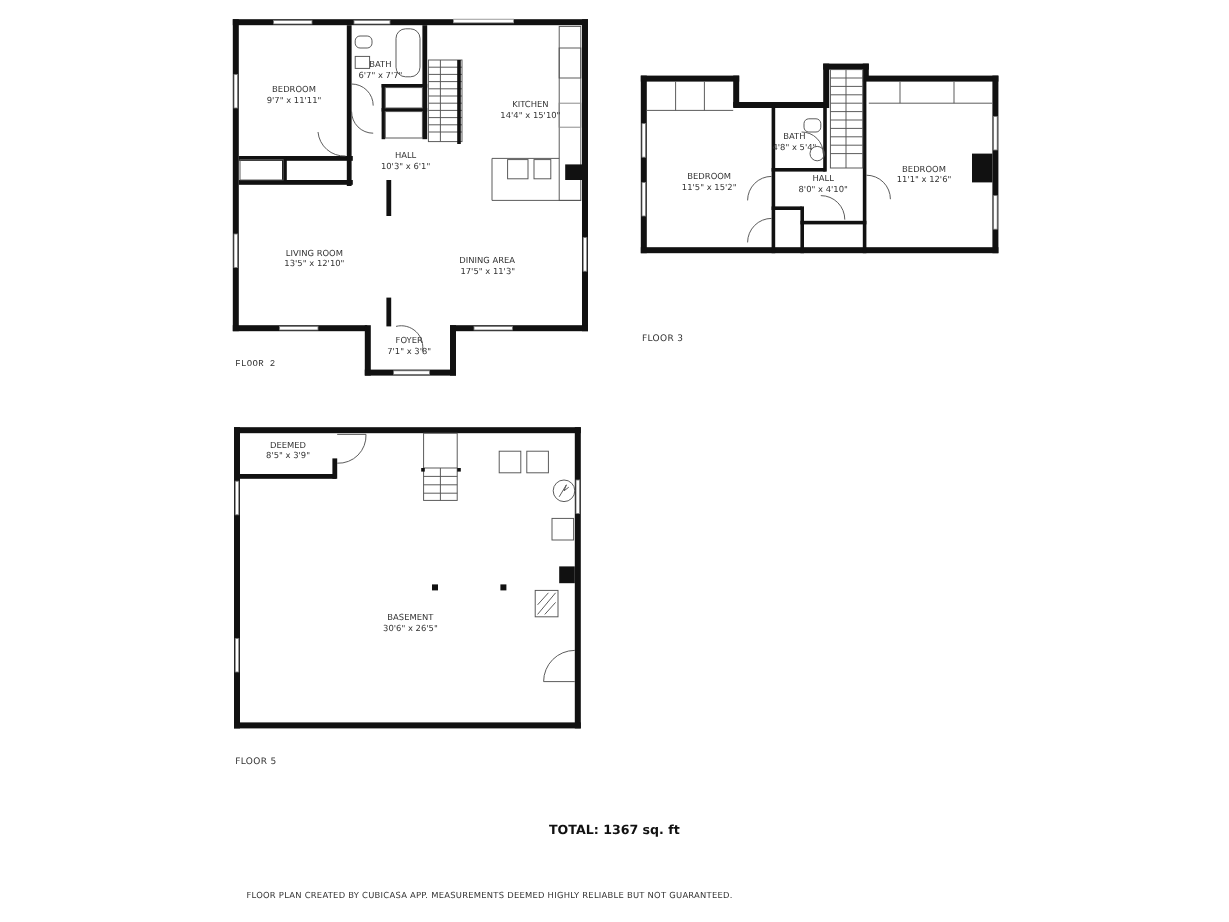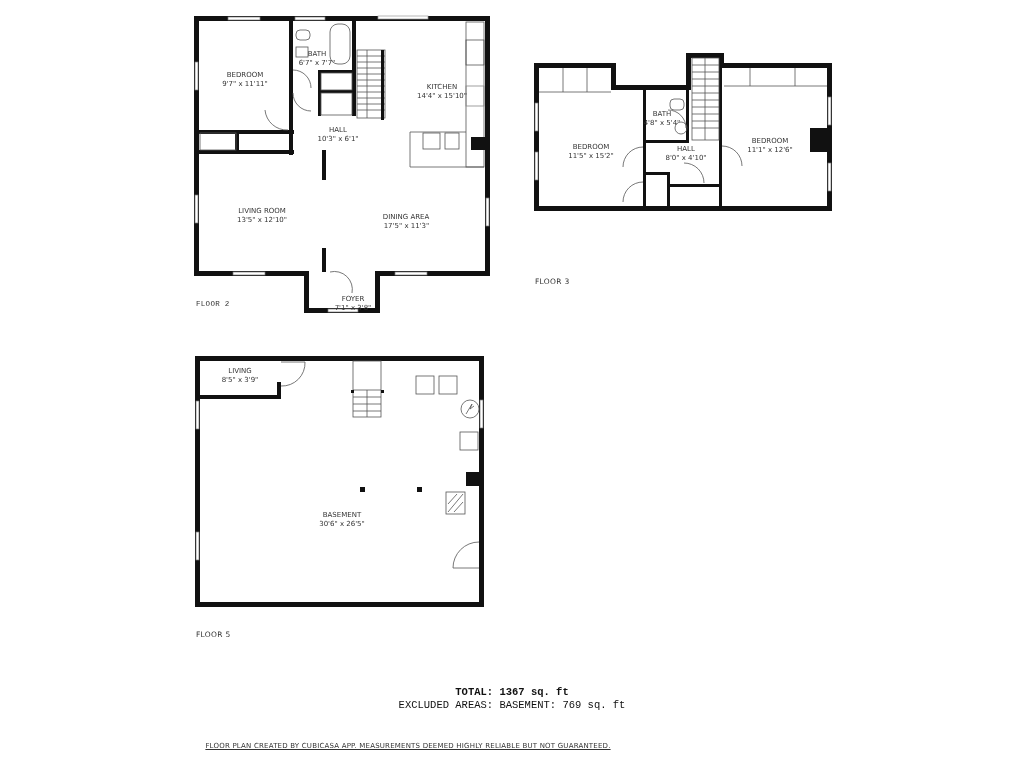--- a/index.html
+++ b/index.html
@@ -3,23 +3,23 @@
 <meta charset="utf-8">
 <style>
   html, body { margin:0; padding:0; background:#ffffff; }
   body { width:1024px; height:768px; position:relative; overflow:hidden; font-family:"DejaVu Sans", sans-serif; color:#222; }
   svg.plan { position:absolute; left:0; top:0; width:1024px; height:768px; }
   .wall { fill:#111; }
   .thin { stroke:#555; stroke-width:0.8; fill:none; }
   .win { fill:#fff; stroke:#777; stroke-width:0.7; }
   .room-label { position:absolute; font-size:7px; text-align:center; line-height:9px; color:#333; white-space:nowrap; transform:translateX(-50%); }
   .floor-label { position:absolute; font-size:7.5px; color:#333; letter-spacing:0.3px; }
-  .summary { position:absolute; left:0; width:1024px; top:686px; text-align:center; font-size:10.5px; line-height:12.5px; color:#111;font-family:Liberation Mono, monospace; }
+  .summary { position:absolute; left:0; width:1024px; top:686px; text-align:center; font-size:10.5px; line-height:12.5px; color:#111; }
   .summary .total { font-weight:bold; }
-  .disclaimer { position:absolute; left:0; width:816px; top:742px; text-align:center; font-size:7px; color:#333; letter-spacing:0.2px;text-decoration:underline; }
+  .disclaimer { position:absolute; left:0; width:816px; top:742px; text-align:center; font-size:7px; color:#333; letter-spacing:0.2px; }
 </style>
 </head>
 <body>
 
 <svg class="plan" viewBox="0 0 1024 768" xmlns="http://www.w3.org/2000/svg">
 
   <g>
 
     <rect class="wall" x="194" y="16" width="296" height="5"></rect>
     <rect class="wall" x="194" y="16" width="5" height="260"></rect>
@@ -216,21 +216,21 @@
     <div>10'3" x 6'1"</div>
   </div>
 <div class="room-label" style="left:262px;top:207px;">
     <div>LIVING ROOM</div>
     <div>13'5" x 12'10"</div>
   </div>
 <div class="room-label" style="left:406px;top:213px;text-align:right;">
     <div>DINING AREA</div>
     <div>17'5" x 11'3"</div>
   </div>
-<div class="room-label" style="left:341px;top:295px;margin-left:12px;">
+<div class="room-label" style="left:341px;top:280px;">
     <div>FOYER</div>
     <div>7'1" x 3'8"</div>
   </div>
 <div class="floor-label" style="left:196px;top:300px;font-family:Liberation Mono, monospace;">FLOOR 2</div>
 
 <div class="room-label" style="left:591px;top:143px;">
     <div>BEDROOM</div>
     <div>11'5" x 15'2"</div>
   </div>
 <div class="room-label" style="left:662px;top:110px;">
@@ -241,26 +241,25 @@
     <div>HALL</div>
     <div>8'0" x 4'10"</div>
   </div>
 <div class="room-label" style="left:770px;top:137px;">
     <div>BEDROOM</div>
     <div>11'1" x 12'6"</div>
   </div>
 <div class="floor-label" style="left:535px;top:235px;margin-top:42px;">FLOOR 3</div>
 
 <div class="room-label" style="left:240px;top:367px;">
-    <div>LIVING</div>
+    <div>DEEMED</div>
     <div>8'5" x 3'9"</div>
   </div>
 <div class="room-label" style="left:342px;top:511px;">
     <div>BASEMENT</div>
     <div>30'6" x 26'5"</div>
   </div>
 <div class="floor-label" style="left:196px;top:630px;">FLOOR 5</div>
 
 <div class="summary">
   <div class="total">TOTAL: 1367 sq. ft</div>
-  <div>EXCLUDED AREAS: BASEMENT: 769 sq. ft</div>
 </div>
 <div class="disclaimer">FLOOR PLAN CREATED BY CUBICASA APP. MEASUREMENTS DEEMED HIGHLY RELIABLE BUT NOT GUARANTEED.</div>
 
 </body></html>

